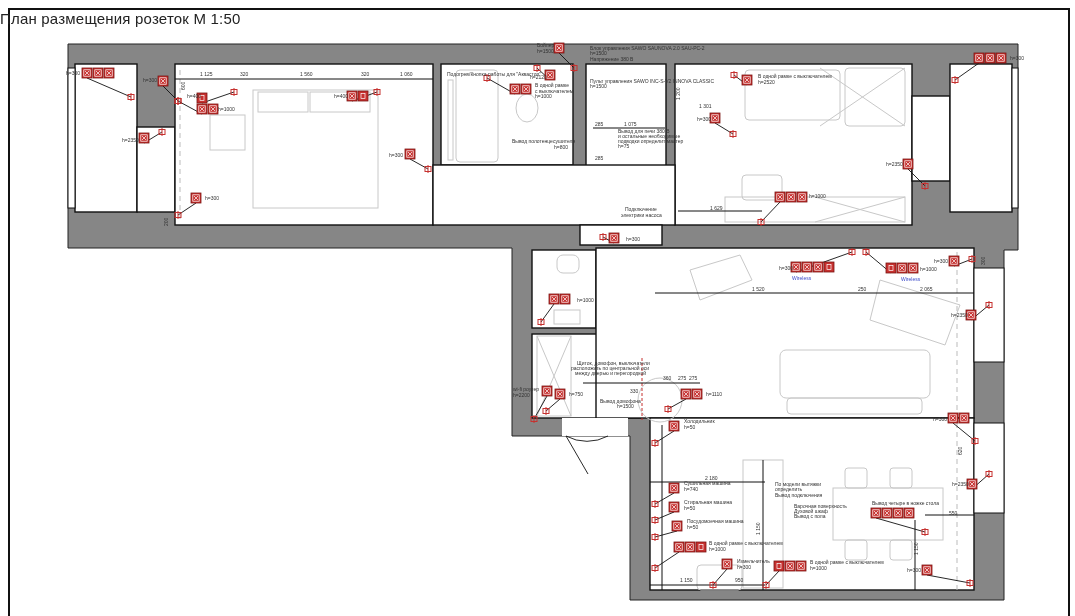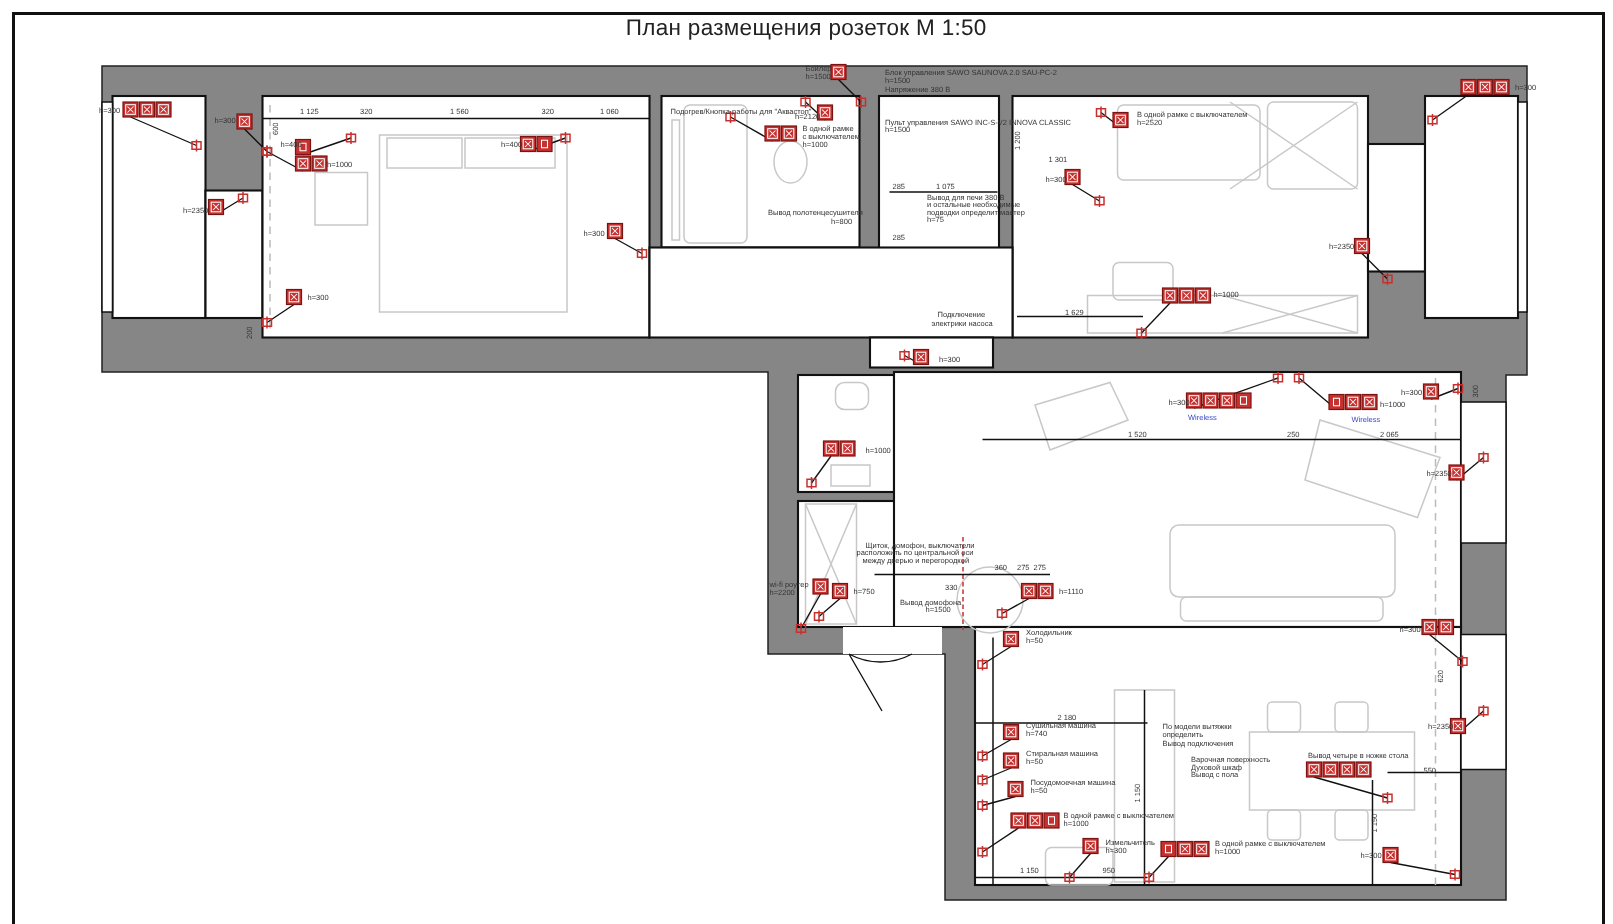--- a/index.html
+++ b/index.html
@@ -1,18 +1,18 @@
 <!DOCTYPE html>
 <html><head>
 <meta charset="utf-8">
 <style>
   html,body{margin:0;padding:0;background:#fff;}
   body{width:1075px;height:616px;overflow:hidden;position:relative;font-family:"Liberation Sans",sans-serif;}
   #frame{position:absolute;left:8px;top:8px;width:1062px;height:620px;border-left:2px solid #111;border-top:2px solid #111;border-right:2px solid #111;box-sizing:border-box;}
-  #title{position:absolute;left:0;width:1075px;top:10px;text-align:center;font-size:15px;color:#222;letter-spacing:0.2px;}
+  #title{position:absolute;left:0;width:1075px;top:10px;text-align:left;font-size:15px;color:#222;letter-spacing:0.2px;}
   svg{position:absolute;left:0;top:0;}
   .wall{fill:#868686;stroke:#222;stroke-width:1;}
   .room{fill:#fff;stroke:#111;stroke-width:1.4;}
   .furn{fill:none;stroke:#c8c8c8;stroke-width:1;}
   .dim{stroke:#111;stroke-width:1;fill:none;}
   .lead{stroke:#111;stroke-width:0.9;fill:none;}
   .sock{fill:#c6312f;stroke:#7a1412;stroke-width:0.8;}
   .sockin{fill:none;stroke:#fff;stroke-width:0.7;}
   .pt{fill:none;stroke:#c6312f;stroke-width:1;}
   .lbl{font-size:5px;fill:#333;font-family:"Liberation Sans",sans-serif;}

